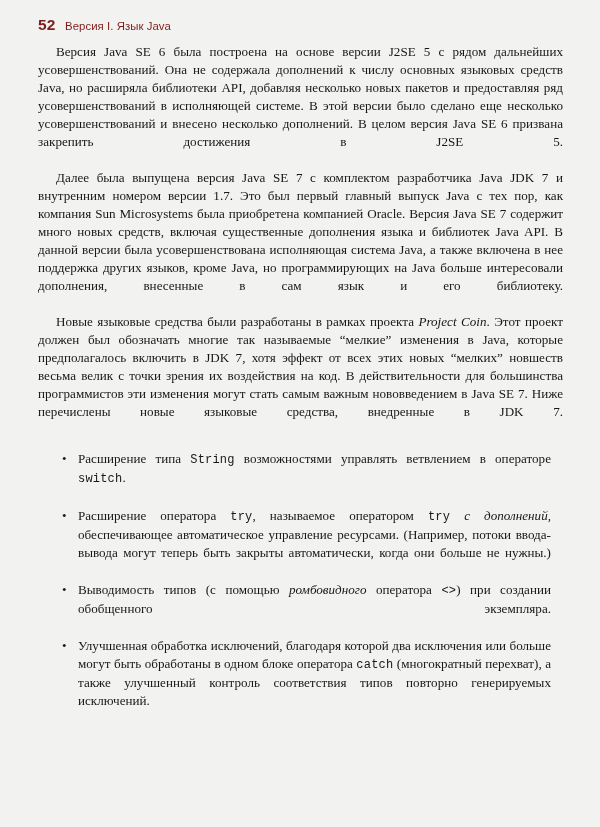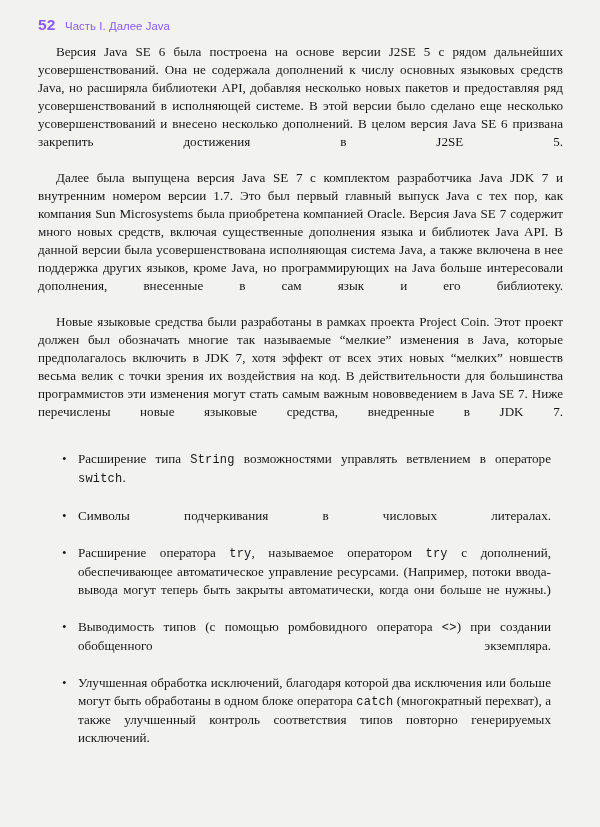--- a/index.html
+++ b/index.html
@@ -27,21 +27,21 @@
 
   
   .running-head {
     position: absolute;
     left: 38px;
     top: 16px;
     display: flex;
     align-items: baseline;
     gap: 0;
     font-family: "Liberation Sans", "DejaVu Sans", sans-serif;
-    color: #8b5cf6;
+    color: #7f1d1d;
   }
   .folio {
     font-size: 15.5px;
     font-weight: 700;
     letter-spacing: 0.2px;
     width: 27px;
     display: inline-block;
   }
   .head-title {
     font-size: 11.4px;
@@ -78,20 +78,21 @@
     display: inline-block;
     width: 100%;
   }
 
   .mono {
     font-family: "Liberation Mono", "DejaVu Sans Mono", monospace;
     font-size: 12.0px;
     letter-spacing: 0.2px;
   }
   .ital {
+    font-style: italic;
   }
 
   
   ul.bullets {
     list-style: none;
     margin: 11px 0 11px 0;
     padding: 0;
   }
   ul.bullets > li {
     position: relative;
@@ -120,32 +121,31 @@
     width: 100%;
   }
 </style>
 </head>
 <body>
 
 <div class="page">
 
   <div class="running-head">
     <span class="folio">52</span>
-    <span class="head-title">Часть I. Далее Java</span>
+    <span class="head-title">Версия I. Язык Java</span>
   </div>
 
   <div class="textblock">
 
     <p class="para">Версия Java SE 6 была построена на основе версии J2SE 5 с рядом дальнейших усовершенствований. Она не содержала дополнений к числу основных языковых средств Java, но расширяла библиотеки API, добавляя несколько новых пакетов и предоставляя ряд усовершенствований в исполняющей системе. В этой версии было сделано еще несколько усовершенствований и внесено несколько дополнений. В целом версия Java SE 6 призвана закрепить достижения в J2SE 5.</p>
     <p class="para">Далее была выпущена версия Java SE 7 с комплектом разработчика Java JDK 7 и внутренним номером версии 1.7. Это был первый главный выпуск Java с тех пор, как компания Sun Microsystems была приобретена компанией Oracle. Версия Java SE 7 содержит много новых средств, включая существенные дополнения языка и библиотек Java API. В данной версии была усовершенствована исполняющая система Java, а также включена в нее поддержка других языков, кроме Java, но программирующих на Java больше интересовали дополнения, внесенные в сам язык и его библиотеку.</p>
     <p class="para">Новые языковые средства были разработаны в рамках проекта <span class="ital">Project Coin</span>. Этот проект должен был обозначать многие так называемые “мелкие” изменения в Java, которые предполагалось включить в JDK 7, хотя эффект от всех этих новых “мелких” новшеств весьма велик с точки зрения их воздействия на код. В действительности для большинства программистов эти изменения могут стать самым важным нововведением в Java SE 7. Ниже перечислены новые языковые средства, внедренные в JDK 7.</p>
 
     <ul class="bullets">
       <li><span class="li-body">Расширение типа <span class="mono">String</span> возможностями управлять ветвлением в операторе <span class="mono">switch</span>.</span></li>
-      <li><span class="li-body">Символы подчеркивания в числовых литералах.</span></li>
       <li><span class="li-body">Расширение оператора <span class="mono">try</span>, называемое оператором <span class="mono">try</span> <span class="ital">с дополнений</span>, обеспечивающее автоматическое управление ресурсами. (Например, потоки ввода-вывода могут теперь быть закрыты автоматически, когда они больше не нужны.)</span></li>
       <li><span class="li-body">Выводимость типов (с помощью <span class="ital">ромбовидного</span> оператора <span class="mono">&lt;&gt;</span>) при создании обобщенного экземпляра.</span></li>
       <li><span class="li-body">Улучшенная обработка исключений, благодаря которой два исключения или больше могут быть обработаны в одном блоке оператора <span class="mono">catch</span> (многократный перехват), а также улучшенный контроль соответствия типов повторно генерируемых исключений.</span></li>
 
     </ul>
 
   </div>
 </div>
 
 </body></html>

